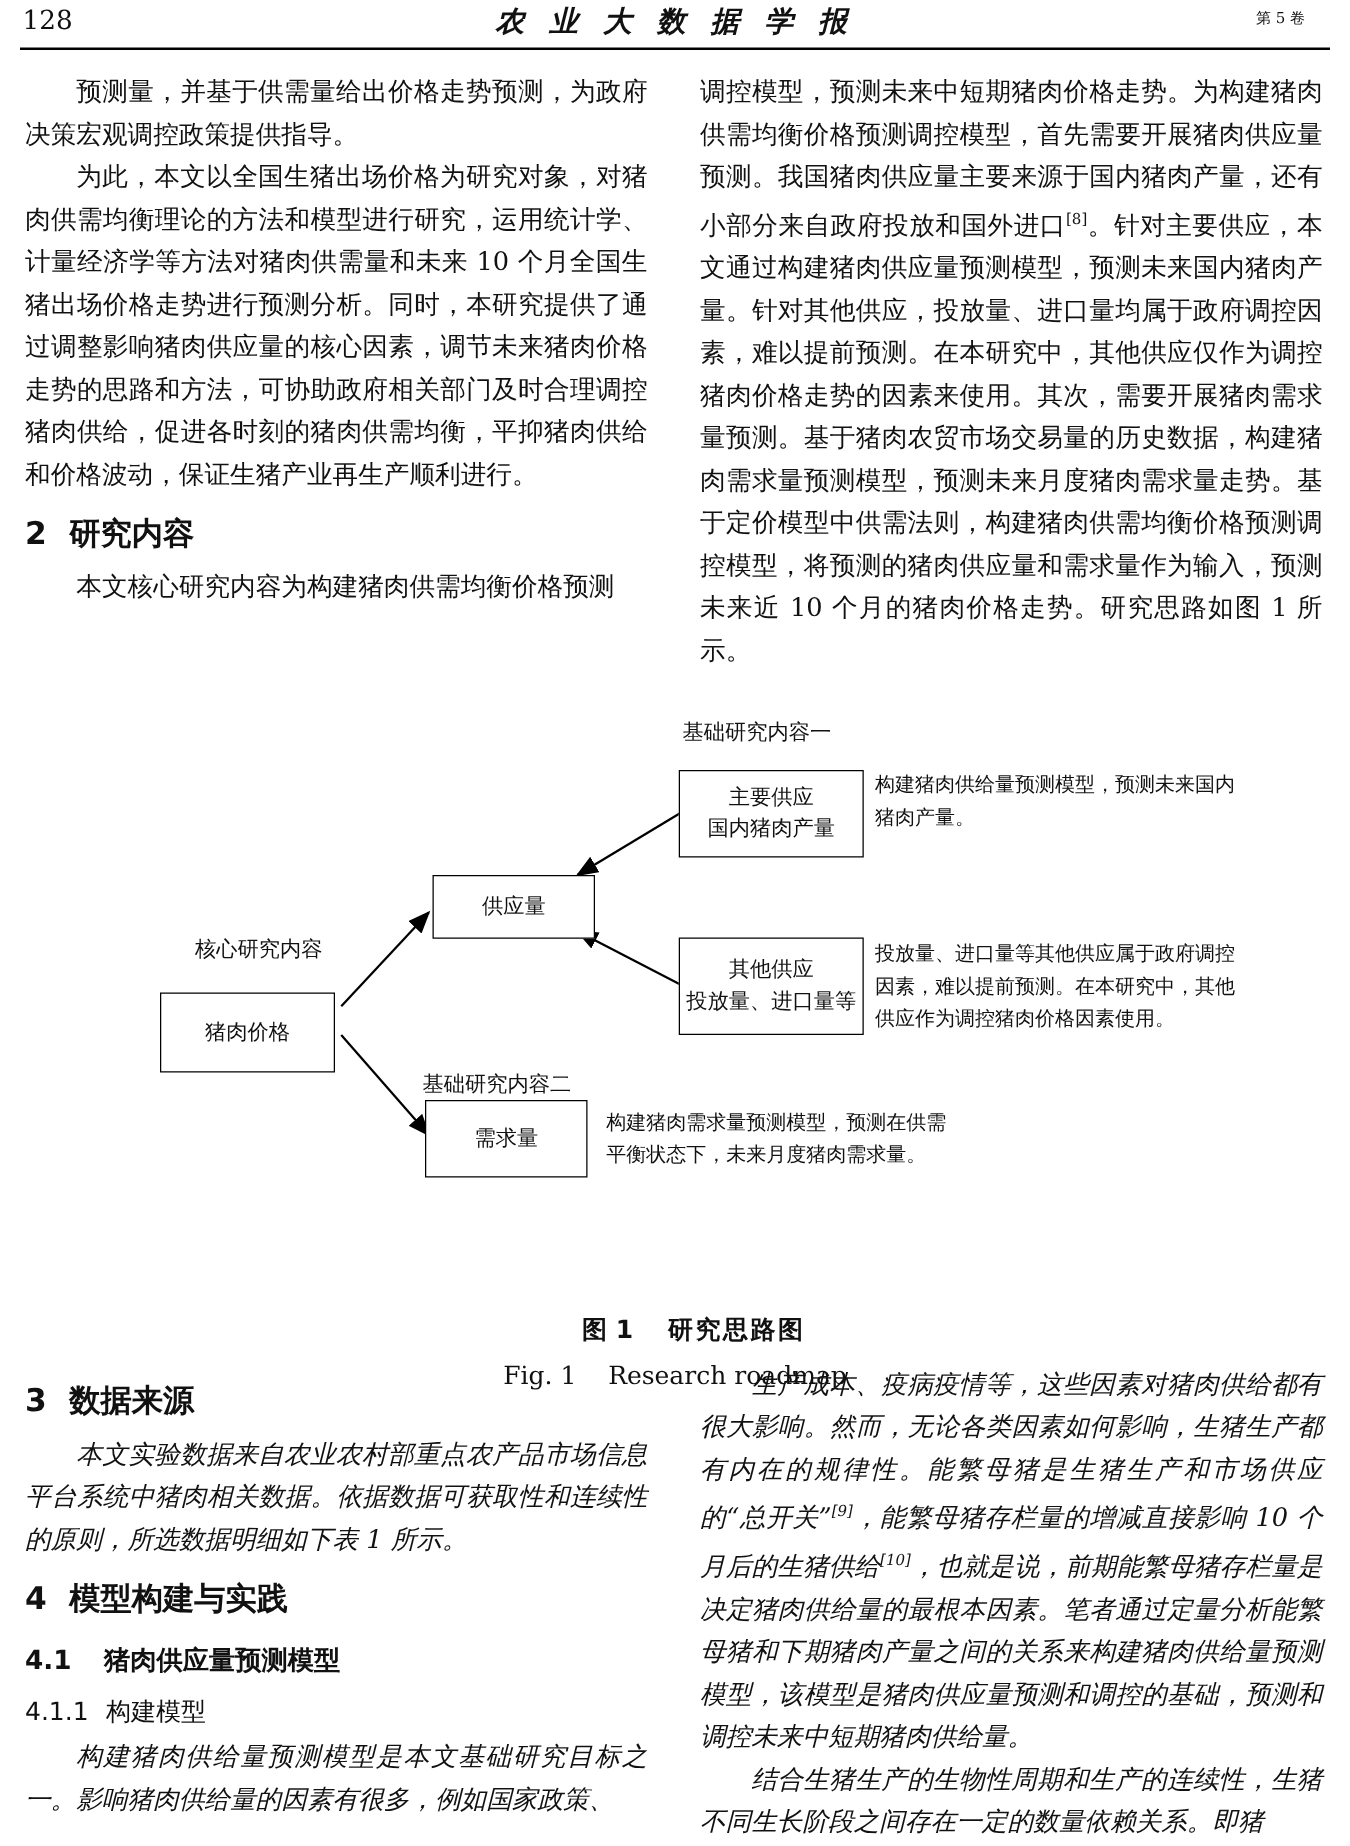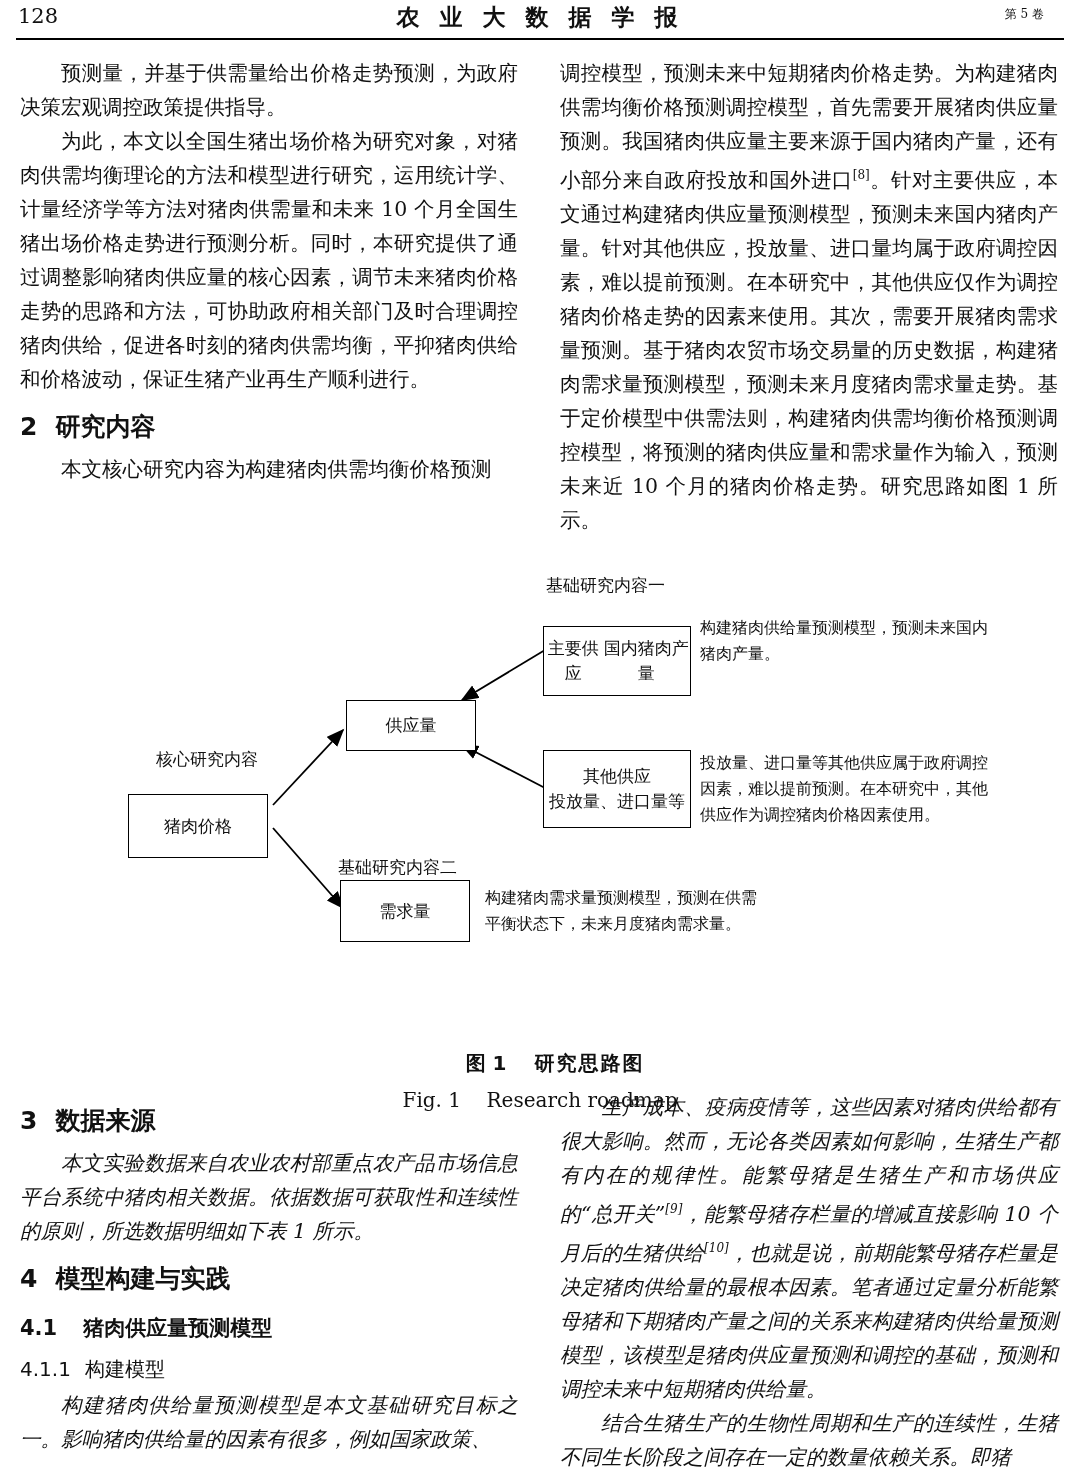--- a/index.html
+++ b/index.html
@@ -21,20 +21,21 @@
   .runhead .pnum {
     position:absolute; left:18px; top:4px;
     font-size:21px; font-family:"DejaVu Serif", serif;
   }
   .runhead .jtitle {
     position:absolute; left:0; right:0; top:2px;
     text-align:center;
     font-size:23px; letter-spacing:6px;
     font-family:"DejaVu Sans", sans-serif;
     font-weight:bold;
+    font-style:italic;
   }
   .runhead .vol {
     position:absolute; right:36px; top:6px;
     font-size:12px;
   }
   .rule {
     position:absolute; left:16px; top:38px; width:1048px; height:0;
     border-top:2px solid #000;
   }
 
@@ -174,21 +175,21 @@
     </svg>
 
     <div class="lbl" style="left:146px; top:188px;">核心研究内容</div>
     <div class="lbl" style="left:536px; top:14px;">基础研究内容一</div>
     <div class="lbl" style="left:328px; top:296px;">基础研究内容二</div>
 
     <div class="box" style="left:118px; top:222px; width:140px; height:64px;margin-top:12px;">猪肉价格</div>
     <div class="box" style="left:336px; top:140px; width:130px; height:51px;text-align:center;">供应量</div>
     <div class="box" style="left:330px; top:320px; width:130px; height:62px;">需求量</div>
 
-    <div class="box" style="left:533px; top:66px; width:148px; height:70px; text-align:center;">
+    <div class="box" style="left:533px; top:56px; width:148px; height:70px; flex-direction:column;text-align:center;">
       <span>主要供应</span>
       <span>国内猪肉产量</span>
     </div>
 
     <div class="box" style="left:533px; top:190px; width:148px; height:78px; flex-direction:column;">
       <span>其他供应</span>
       <span>投放量、进口量等</span>
     </div>
 
     <div class="note" style="left:690px; top:55px;">构建猪肉供给量预测模型，预测未来国内猪肉产量。</div>

